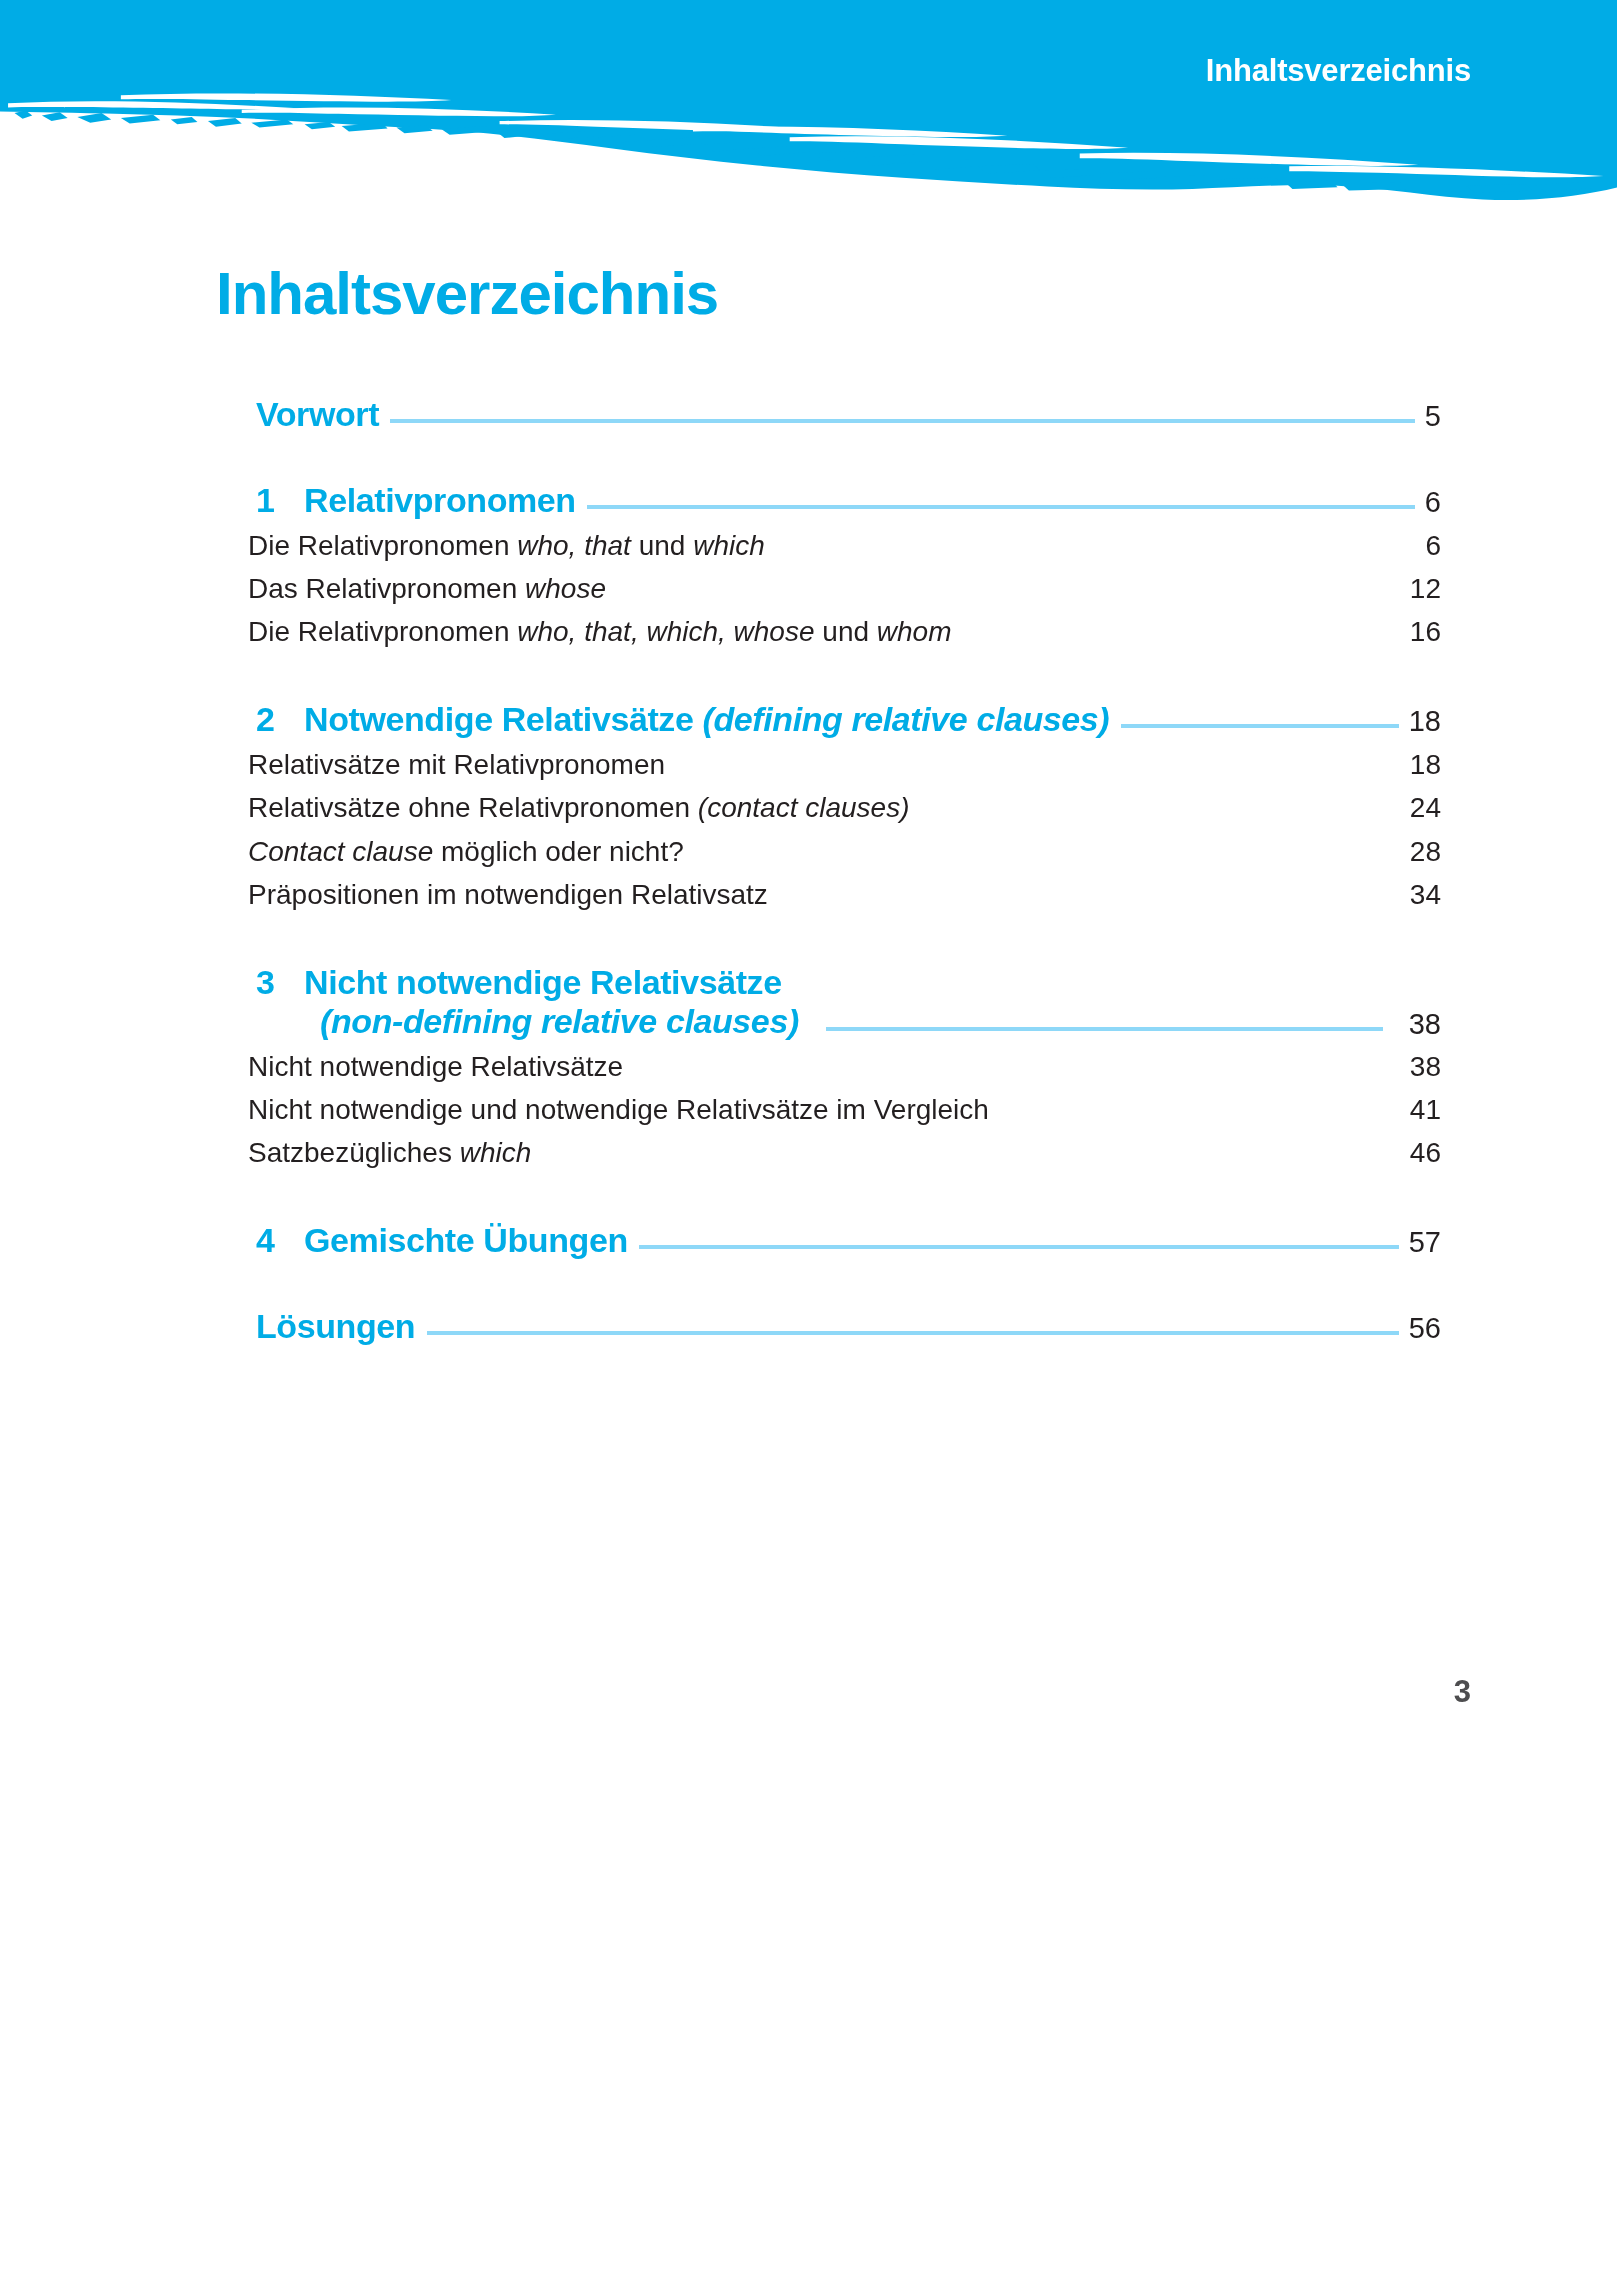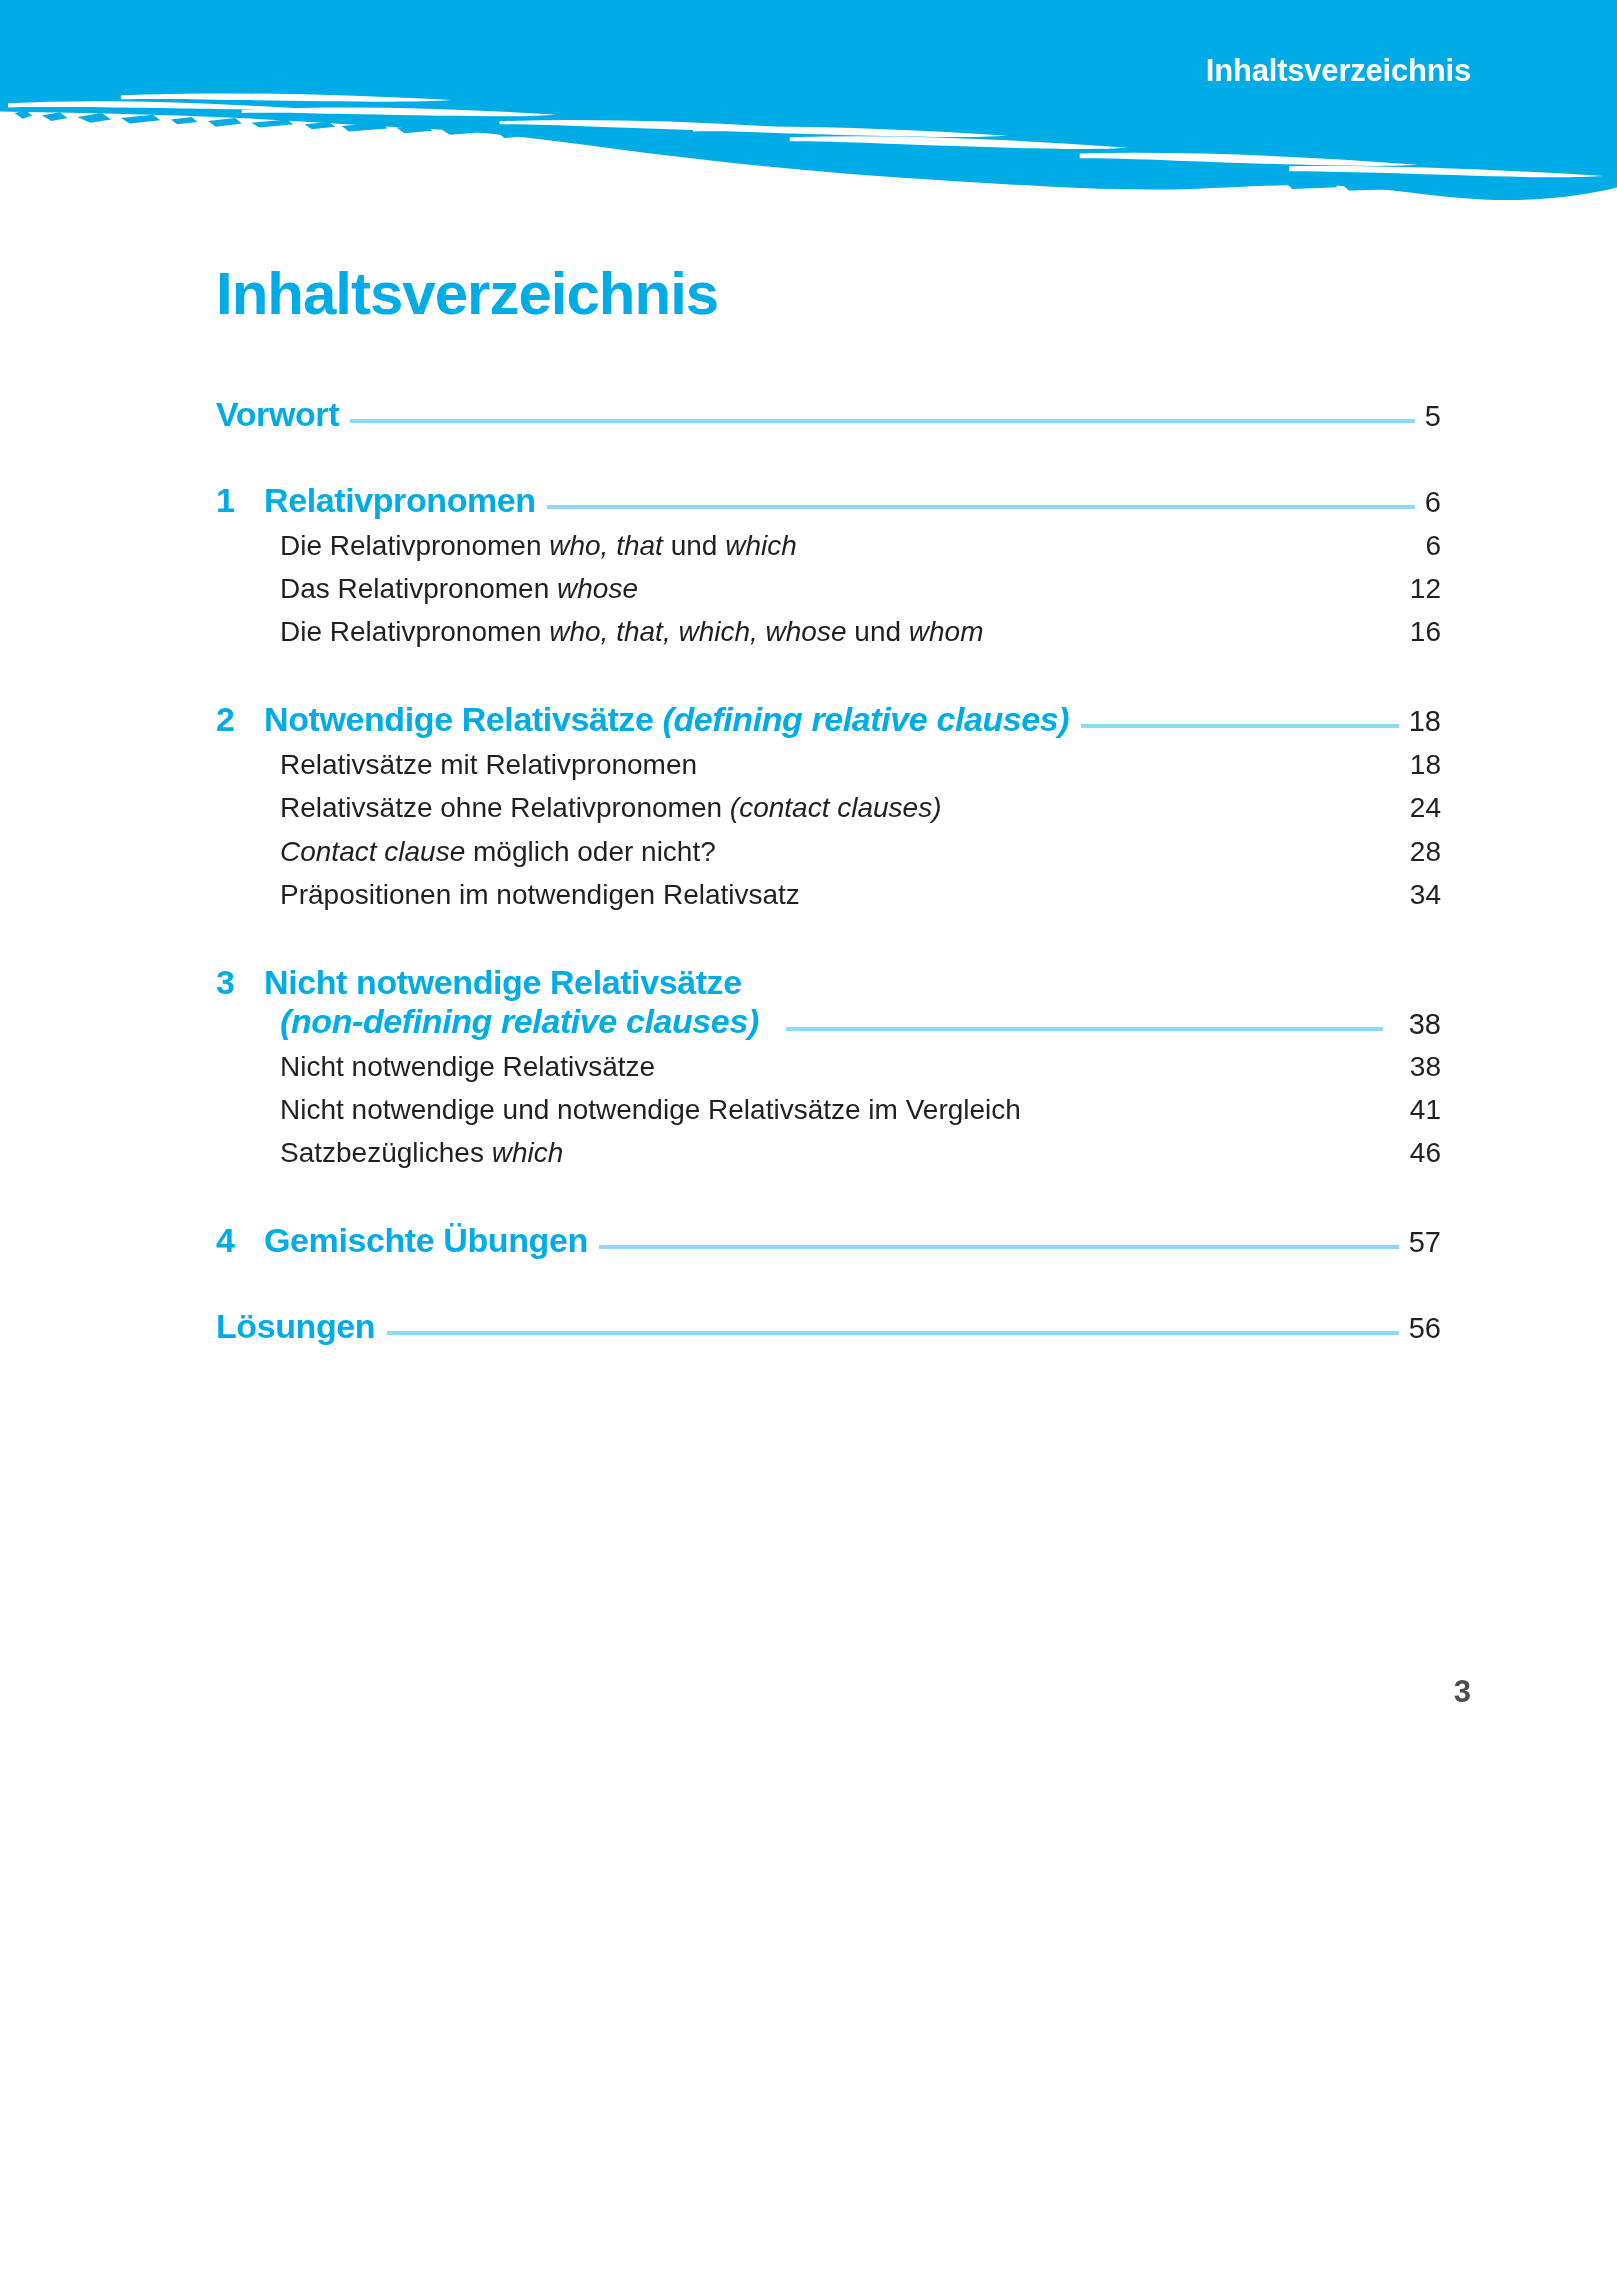--- a/index.html
+++ b/index.html
@@ -71,20 +71,21 @@
   
   .row-chapter {
     position: relative;
     display: flex;
     align-items: baseline;
     color: #00ace6;
     font-weight: bold;
     font-size: 34px;
     letter-spacing: -0.4px;
     white-space: nowrap;
+    margin-left: 40px;
   }
   .row-chapter .num {
     width: 48px;
     flex: 0 0 48px;
     text-align: left;
   }
   .row-chapter .label { white-space: nowrap; }
   .row-chapter .label .it {
     font-style: italic;
   }
@@ -123,21 +124,21 @@
     width: 48px;
     flex: 0 0 48px;
   }
 
   
   .row-sub {
     display: flex;
     align-items: baseline;
     font-size: 28px;
     color: #231f20;
-    margin-left: 64px;
+    margin-left: 32px;
     white-space: nowrap;
   }
   .row-sub .label { flex: 0 0 auto; }
   .row-sub .label .it { font-style: italic; }
   .row-sub .gap { flex: 1 1 auto; }
   .row-sub .pgnum {
     flex: 0 0 56px;
     text-align: right;
     font-size: 28px;
   }

